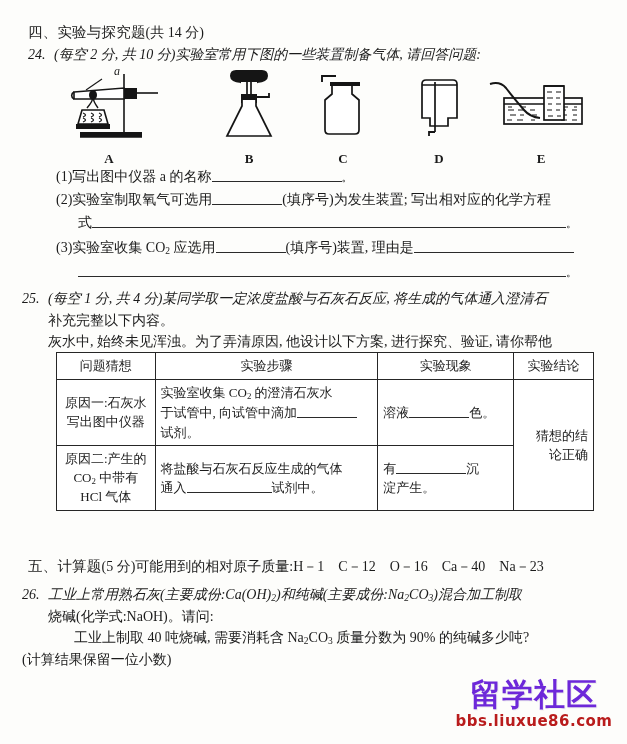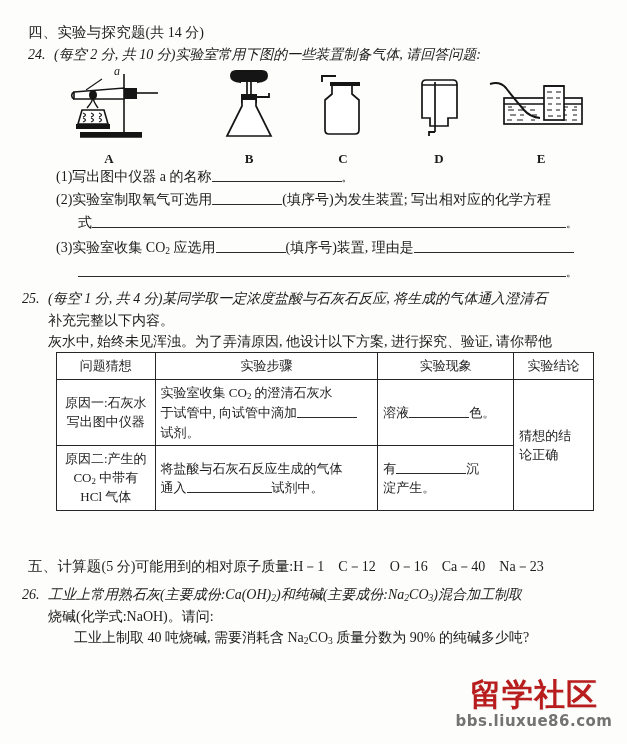--- a/index.html
+++ b/index.html
@@ -133,21 +133,21 @@
     font-family: "Liberation Serif", serif;
   }
   #exp-table thead th {
     text-align: center;
     height: 22px;
     padding: 2px 4px;
   }
   .col-a { width: 96px;  text-align: center; line-height: 1.45; }
   .col-b { width: 228px; line-height: 1.5; }
   .col-c { width: 132px; line-height: 1.5; margin-left: 28px; }
-  .col-d { width: 76px;  text-align: left; line-height: 1.5; }
+  .col-d { width: 76px;  text-align: right; line-height: 1.5; }
   .rowtall-1 td { height: 58px; }
   .rowtall-2 td { height: 58px; }
 
   
   #sec5 {
     position: absolute;
     left: 28px;
     top: 556px;
     width: 580px;
   }
@@ -164,30 +164,30 @@
     right: 14px;
     bottom: 14px;
     width: 158px;
     text-align: center;
     user-select: none;
     pointer-events: none;
   }
   #watermark .wm-cn {
     font-size: 31px;
     font-weight: bold;
-    color: #b91c1c;
+    color: #6d28d9;
     letter-spacing: 1px;
     line-height: 1.05;
     text-shadow: 1px 1px 0 #eeeeee;
   }
   #watermark .wm-url {
     font-family: "DejaVu Sans", sans-serif;
     font-size: 15px;
     font-weight: bold;
-    color: #737373;
+    color: #b91c1c;
     letter-spacing: 0.5px;
   }
   .ghost {
     position: absolute;
     color: #e8e8e8;
     font-weight: bold;
     font-size: 17px;
     letter-spacing: 3px;
     user-select: none;
     pointer-events: none;
@@ -397,20 +397,21 @@
     <span class="sec-head">五、计算题</span><span class="body-line">(5 分)</span><span class="body-line">可能用到的相对原子质量:H－1　C－12　O－16　Ca－40　Na－23</span>
   </div>
 
   <div id="q26">
     <div class="row body-line">
       <span class="qnum">26.</span>
       <span><span>工业上常用熟石灰(主要成份:Ca(OH)</span><sub>2</sub><span>)和纯碱(主要成份:Na</span><sub>2</sub><span>CO</span><sub>3</sub><span>)混合加工制取</span></span>
     </div>
     <div class="body-line indent1">烧碱(化学式:NaOH)。请问:</div>
     <div class="body-line indent2"><span>工业上制取 40 吨烧碱, 需要消耗含 Na</span><sub>2</sub><span>CO</span><sub>3</sub><span> 质量分数为 90% 的纯碱多少吨?</span></div>
+    <div class="body-line">(计算结果保留一位小数)</div>
   </div>
 
   <div id="watermark">
     <div class="wm-cn">留学社区</div>
     <div class="wm-url">bbs.liuxue86.com</div>
   </div>
 
   <div class="ghost" style="right:28px; top:26px;">&nbsp;&nbsp;&nbsp;</div>
 
 </div>

